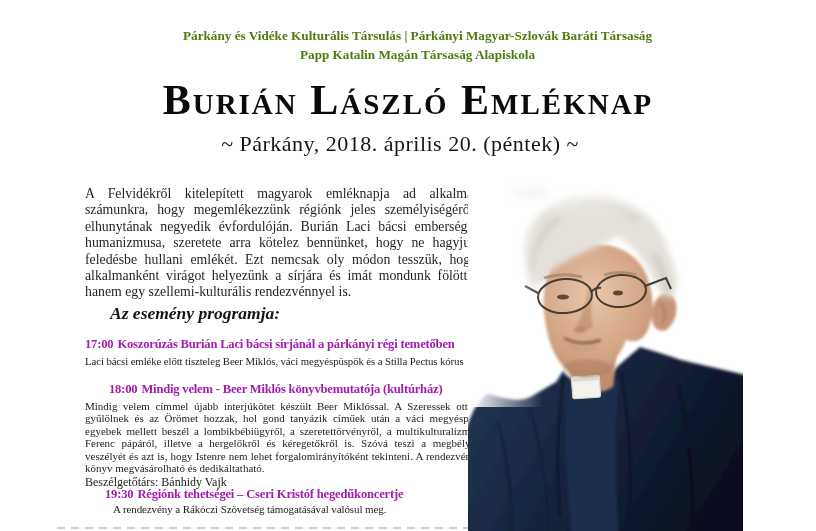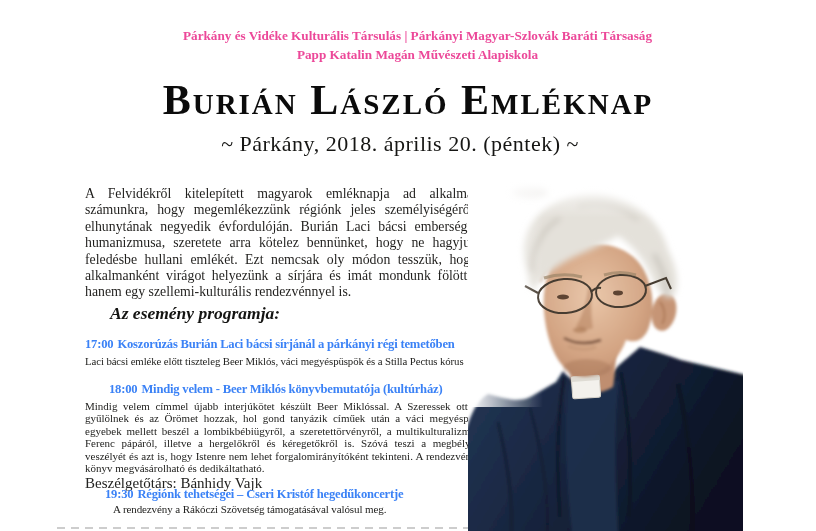--- a/index.html
+++ b/index.html
@@ -4,69 +4,69 @@
 <style>
   * { margin:0; padding:0; box-sizing:border-box; }
   html,body { background:#ffffff; }
   .page {
     position:relative; width:816px; height:531px; overflow:hidden;
     background:#ffffff; font-family:"Liberation Serif","DejaVu Serif",serif;
     color:#1f1f1d;
   }
   
   .org-lines { position:absolute; top:26px; left:0; width:800px; text-align:center; }
-  .org-line { font-size:13.2px; font-weight:bold; line-height:19px; color:#ec4899;padding-left:35px; }
+  .org-line { font-size:13.2px; font-weight:bold; line-height:19px; color:#4d7c0f;padding-left:35px; }
   .main-title {
     position:absolute; top:74px; left:0; width:816px; text-align:center;
     font-size:42px; font-weight:bold; color:#0b0b0b;
     font-variant:small-caps; letter-spacing:2px; line-height:52px;
   }
   .subtitle {
     position:absolute; top:131px; left:0; width:800px; text-align:center;
     font-size:22px; color:#161614; letter-spacing:0.5px;
   }
   
   .intro {
     position:absolute; top:186px; left:85px; width:392px;
     font-size:13.8px; line-height:16.4px; text-align:justify; color:#201f1d;
   }
   .program-heading {
     position:absolute; top:303px; left:85px;
     font-size:17.5px; font-weight:bold; font-style:italic; color:#141412;margin-left:25px;
   }
-  .item-title { font-weight:bold; font-size:12.6px; letter-spacing:-0.2px; white-space:nowrap; color:#3b82f6;text-align:center; }
+  .item-title { font-weight:bold; font-size:12.6px; letter-spacing:-0.2px; white-space:nowrap; color:#a21caf;text-align:center; }
   .item-time { margin-right:4px; }
   .item-note { font-size:10.8px; letter-spacing:-0.1px; white-space:nowrap; color:#232321; }
   .p-item1-title { position:absolute; top:337px; left:85px; }
   .p-item1-note  { position:absolute; top:355px; left:85px; }
   .p-item2-title { position:absolute; top:382px; left:85px;margin-left:24px; }
   .p-item2-body  {
     position:absolute; top:400px; left:85px; width:410px;
     font-size:11px; line-height:12.4px; text-align:justify; color:#232321;
   }
-  .p-item2-extra { position:absolute; top:475px; left:85px; font-size:15px; color:#232321; }
+  .p-item2-extra { position:absolute; top:475px; left:85px; font-size:12px; color:#232321; }
   .p-item3-title { position:absolute; top:487px; left:85px;margin-left:20px; }
   .p-item3-note  { position:absolute; top:503px; left:85px; font-size:11px; white-space:nowrap;margin-left:28px; }
   
   .dashed-rule {
     position:absolute; left:57px; top:527px; width:416px; height:2px;
     background:repeating-linear-gradient(90deg,#cdcdcd 0 8px,transparent 8px 14px);
   }
   
   .portrait { position:absolute; left:468px; top:172px; width:275px; height:359px; z-index:2; }
   .portrait svg { display:block; }
 </style>
 </head>
 <body>
 
 <div class="page">
 
   <div class="org-lines">
     <div class="org-line">Párkány és Vidéke Kulturális Társulás | Párkányi  Magyar-Szlovák Baráti Társaság</div>
-    <div class="org-line">Papp Katalin Magán Művészeti Alapiskola</div>
+    <div class="org-line">Papp Katalin Magán Társaság Alapiskola</div>
   </div>
 
   <div class="main-title">Burián László Emléknap</div>
   <div class="subtitle">~ Párkány,  2018. április 20. (péntek)  ~</div>
 
   <div class="intro">A Felvidékről kitelepített magyarok emléknapja ad alkalmat számunkra, hogy megemlékezzünk régiónk jeles személyiségéről, elhunytának negyedik évfordulóján. Burián Laci bácsi embersége, humanizmusa, szeretete arra kötelez bennünket, hogy ne hagyjuk feledésbe hullani emlékét. Ezt nemcsak oly módon tesszük, hogy alkalmanként virágot helyezünk a sírjára és imát mondunk fölötte, hanem egy szellemi-kulturális rendezvénnyel is.</div>
 
   <div class="program-heading">Az esemény programja:</div>
 
   <div class="item-title p-item1-title">

